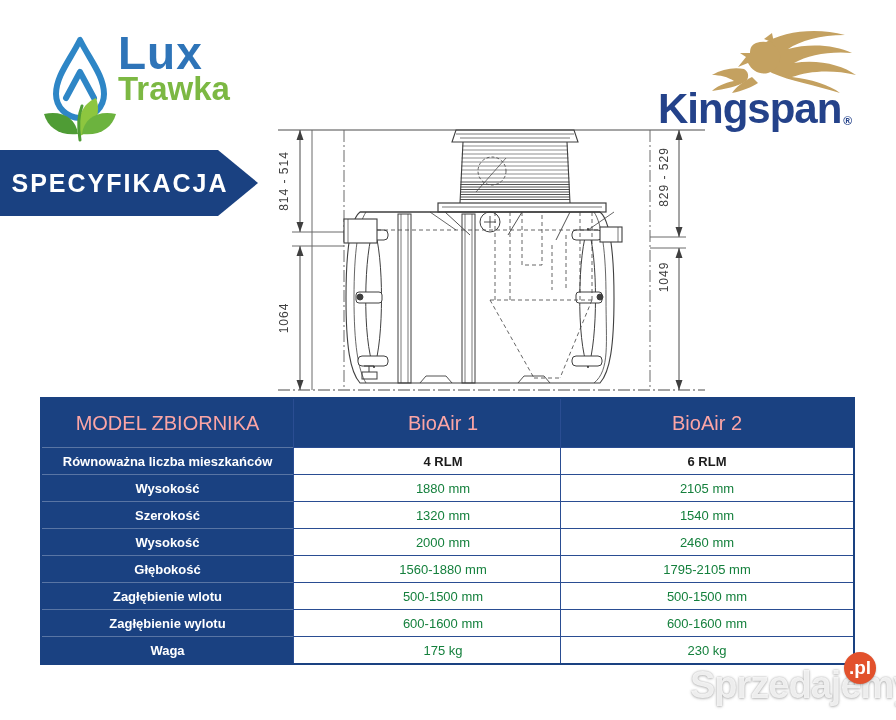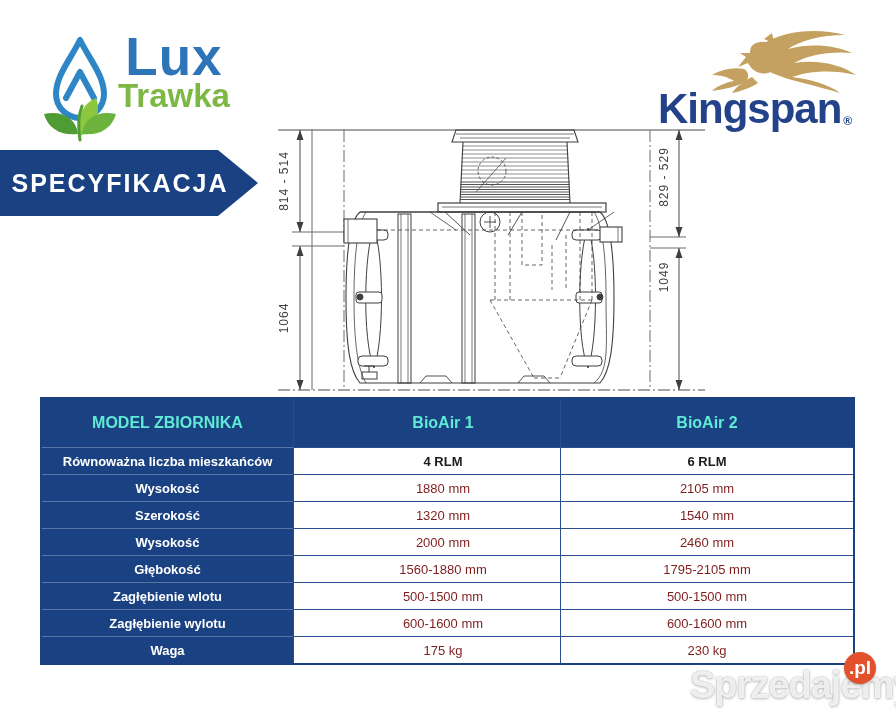--- a/index.html
+++ b/index.html
@@ -3,21 +3,21 @@
 <meta charset="utf-8">
 <style>
   html,body{margin:0;padding:0;background:#ffffff;}
   #page{position:relative;width:896px;height:720px;background:#ffffff;overflow:hidden;
         font-family:"Liberation Sans", sans-serif;}
 
   
   #luxtrawka{position:absolute;left:40px;top:30px;width:280px;height:115px;}
   #luxtrawka svg{position:absolute;left:0;top:6px;}
   .lt-text{position:absolute;left:78px;top:0;line-height:1;}
-  .lt-line1{font-size:53px;font-weight:bold;color:#2e74b8;letter-spacing:1px;text-align:center;}
+  .lt-line1{font-size:46px;font-weight:bold;color:#2e74b8;letter-spacing:1px;}
   .lt-line2{font-size:33px;font-weight:bold;color:#7cb843;letter-spacing:0px;margin-top:-4px;}
 
   
   #kingspan{position:absolute;left:640px;top:25px;width:250px;height:120px;}
   .ks-text{position:absolute;left:18px;top:60px;font-size:42px;font-weight:bold;color:#24428a;letter-spacing:-1px;}
   .ks-reg{font-size:12px;vertical-align:baseline;position:relative;top:2px;left:2px;}
 
   
   #banner{position:absolute;left:0;top:150px;width:258px;height:66px;}
   #banner .bar{position:absolute;left:0;top:0;width:218px;height:66px;background:#1a4181;}
@@ -33,26 +33,26 @@
   .dimtext{font-size:12px;fill:#3f3f3f;letter-spacing:1px;}
 
   
   #spec-table{position:absolute;left:40px;top:397px;width:815px;border:2px solid #1a4181;box-sizing:border-box;}
   .t-row{display:flex;width:100%;}
   .t-cell{box-sizing:border-box;display:flex;align-items:center;justify-content:center;text-align:center;}
   .c1{width:251px;}
   .c2{width:267px;padding-left:32px;}
   .c3{width:293px;}
   .head-row{height:48px;background:#1a4181;}
-  .head-row .t-cell{color:#5eead4;font-weight:bold;font-size:16px;}
+  .head-row .t-cell{color:#fca5a5;font-weight:normal;font-size:20px;}
   .head-row .c2,.head-row .c3{border-left:1px solid #2a4d92;}
   .data-row{height:27px;}
   .data-row .lbl{background:#1a4181;color:#ffffff;font-weight:bold;font-size:13px;
                  border-top:1px solid rgba(255,255,255,0.28);}
-  .data-row .val{background:#ffffff;color:#7f1d1d;font-size:13px;
+  .data-row .val{background:#ffffff;color:#15803d;font-size:13px;
                  border-top:1px solid #2a4d92;border-left:1px solid #2a4d92;}
   .data-row.first .val{font-weight:bold;color:#1c1c1c;}
   #table-note{position:absolute;left:40px;top:664px;width:815px;height:31px;background:#1a4181;
               display:flex;align-items:center;justify-content:center;color:#ffffff;
               font-size:14px;font-weight:bold;box-sizing:border-box;}
 
   
   #watermark{position:absolute;left:690px;top:658px;width:206px;height:55px;pointer-events:none;}
   #watermark .wm-text{position:absolute;left:0;top:6px;font-size:38px;font-weight:bold;
       color:rgba(255,255,255,0.82);

